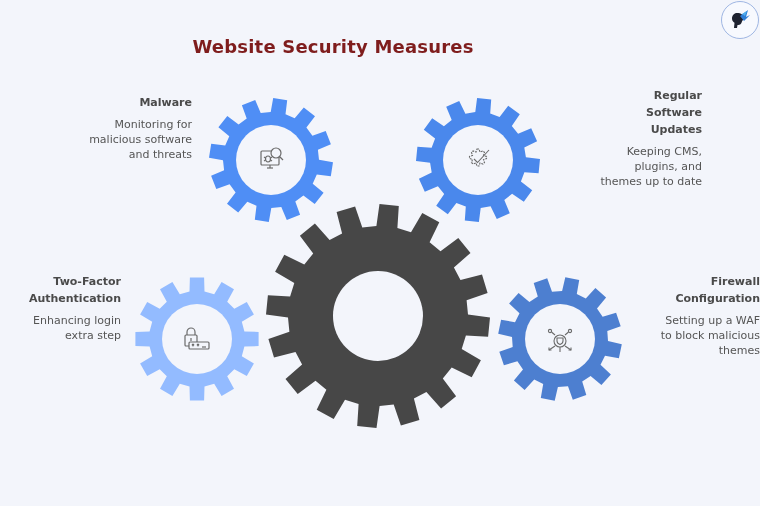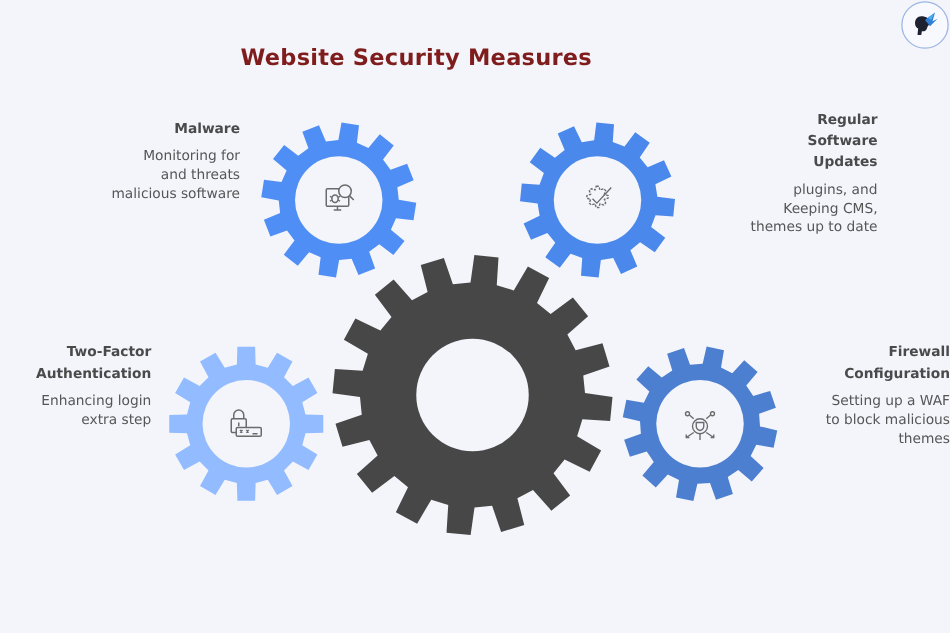--- a/index.html
+++ b/index.html
@@ -68,34 +68,34 @@
       </g>
     </g>
 </svg>
 
 <div class="label right-align" style="left:60px; top:94px; width:132px;">
   <div class="h">
     <div>Malware</div>
   </div>
   <div class="d">
     <div>Monitoring for</div>
+    <div>malicious software</div>
     <div>and threats</div>
-    <div>malicious software</div>
   </div>
 </div>
 
 <div class="label left-align" style="left:562px; top:87px; width:140px;">
   <div class="h">
     <div>Regular</div>
     <div>Software</div>
     <div>Updates</div>
   </div>
   <div class="d">
+    <div>Keeping CMS,</div>
     <div>plugins, and</div>
-    <div>Keeping CMS,</div>
     <div>themes up to date</div>
   </div>
 </div>
 
 <div class="label right-align" style="left:0px; top:273px; width:121px;">
   <div class="h">
     <div>Two-Factor</div>
     <div>Authentication</div>
   </div>
   <div class="d">

